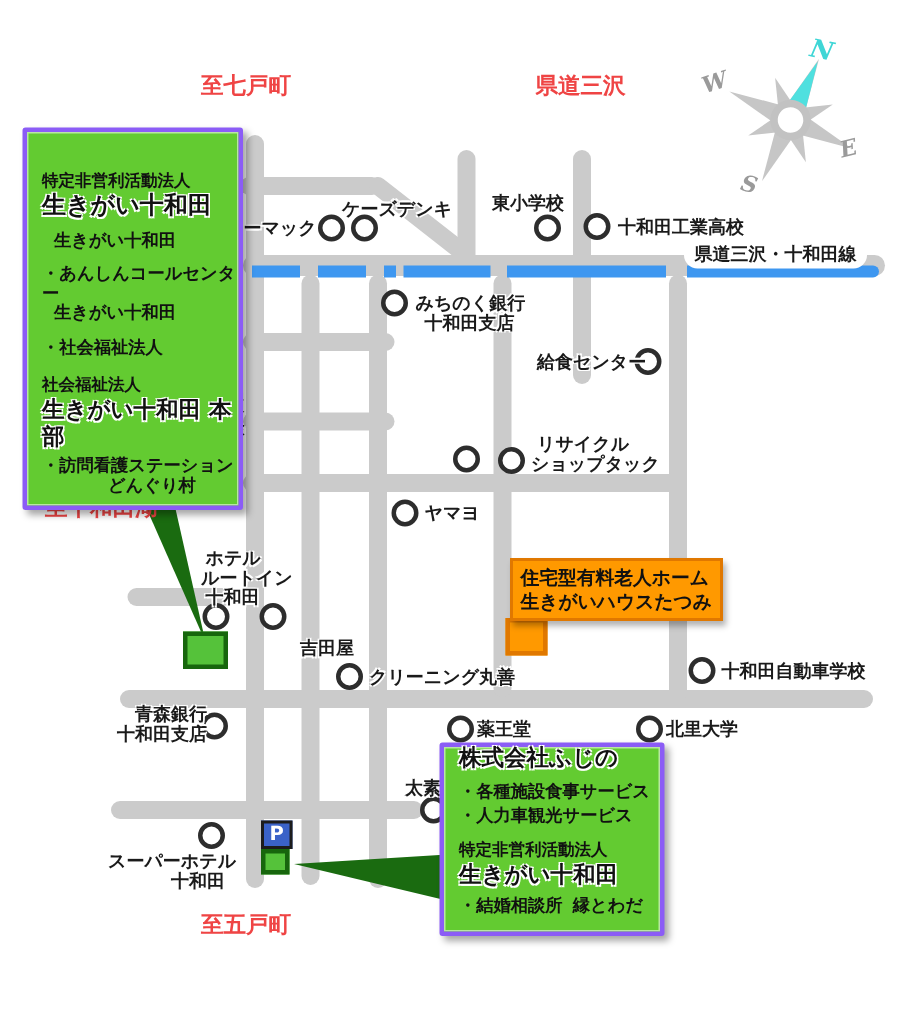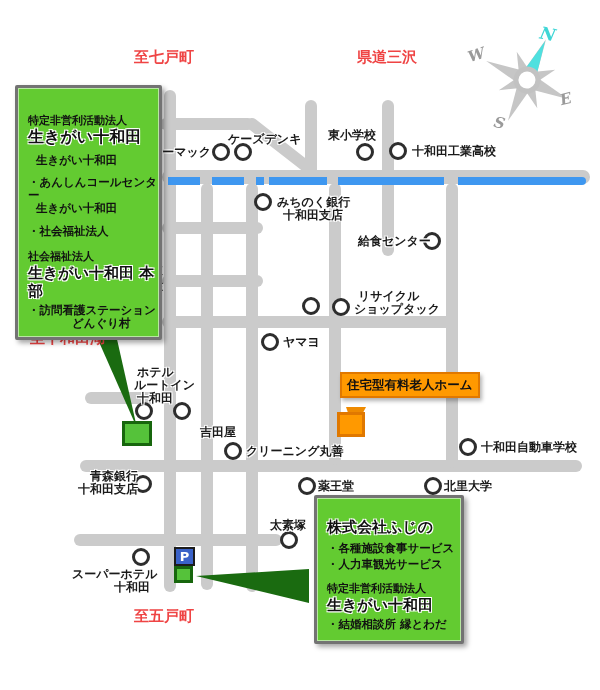--- a/index.html
+++ b/index.html
@@ -13,21 +13,21 @@
   .lbl .ln{display:block;}
   .ralign{text-align:right;}
   .circle{position:absolute;width:12px;height:12px;background:#fff;border:3px solid #2d2d2d;
           border-radius:50%;z-index:6;}
   .dir{position:absolute;font-size:15px;font-weight:bold;color:#ef4444;z-index:6;white-space:nowrap;}
   .road-name-pill{position:absolute;z-index:3;background:#fff;border-radius:9px;padding:1px 7px;
        font-size:12px;font-weight:bold;color:#1a1a1a;white-space:nowrap;}
   .road-name-vert{position:absolute;z-index:3;writing-mode:vertical-rl;text-orientation:upright;
        font-size:12px;font-weight:bold;color:#222;letter-spacing:1px;line-height:14px;
        text-shadow:1px 1px 0 #fff,-1px -1px 0 #fff;}
-  .info-box{position:absolute;z-index:10;background:#63CB31;border:3px solid #737373;
+  .info-box{position:absolute;z-index:10;background:#63CB31;border:3px solid #8b5cf6;
        border-radius:2px;box-shadow:inset 0 0 0 1px rgba(255,255,255,.55),3px 3px 5px rgba(0,0,0,.35);
        color:#111;}
   .ib-small{font-size:11px;font-weight:bold;line-height:13px;}
   .ib-big{font-size:16px;font-weight:bold;line-height:18px;
        text-shadow:-1px -1px 0 #fff,1px -1px 0 #fff,-1px 1px 0 #fff,1px 1px 0 #fff;}
   .ib-item{font-size:11.5px;font-weight:bold;line-height:13px;}
   .callout{position:absolute;z-index:10;background:#FF9900;border:2px solid #E07800;
        box-shadow:2px 3px 4px rgba(0,0,0,.3);padding:3px 5px;font-size:12.5px;font-weight:bold;
        color:#111;line-height:16px;white-space:nowrap;}
   .marker{position:absolute;z-index:5;}
@@ -62,20 +62,21 @@
   <div class="road" style="left:305px;top:100px;width:12px;height:80px;"></div>
   <div class="road" style="left:382px;top:100px;width:12px;height:156px;"></div>
 
   <div class="blue-seg" style="left:168px;top:177px;width:32px;"></div>
   <div class="blue-seg" style="left:212px;top:177px;width:32px;"></div>
   <div class="blue-seg" style="left:256px;top:177px;width:8px;"></div>
   <div class="blue-seg" style="left:269px;top:177px;width:58px;"></div>
   <div class="blue-seg" style="left:338px;top:177px;width:106px;"></div>
   <div class="blue-seg" style="left:458px;top:177px;width:128px;border-radius:0 4px 4px 0;"></div>
 
+  <div class="road-name-pill" style="left:456px;top:160px;">県道三沢・十和田線</div>
   <div class="road-name-vert" style="left:150px;top:251px;">旧国道4号線</div>
 
   <svg class="overlay-svg" width="600" height="690">
     <polygon points="88,317 112,317 137,428" fill="#1A6B10"></polygon>
     <polygon points="196,576 309,569 309,603" fill="#1A6B10"></polygon>
     <polygon points="346,407 366,407 354,430" fill="#EE8A00"></polygon>
   </svg>
 
   <div class="marker m-green" style="left:122px;top:421px;width:24px;height:19px;"></div>
   <div class="marker m-orange" style="left:337px;top:412px;width:22px;height:19px;"></div>
@@ -156,36 +157,37 @@
       <circle cx="0" cy="0" r="11" fill="#ffffff" stroke="#C2C2C2" stroke-width="5"></circle>
     </g>
   </svg>
   <div class="compass-letter compass-n" style="left:540px;top:24px;transform:rotate(12deg);">N</div>
   <div class="compass-letter" style="left:468px;top:46px;transform:rotate(-18deg);">W</div>
   <div class="compass-letter" style="left:560px;top:90px;transform:rotate(-14deg);">E</div>
   <div class="compass-letter" style="left:494px;top:114px;transform:rotate(14deg);">S</div>
 
   <div class="callout" style="left:340px;top:372px;">
     <div>住宅型有料老人ホーム</div>
+    <div>生きがいハウスたつみ</div>
   </div>
 
   <div class="info-box" style="left:15px;top:85px;width:131px;height:223px;padding:26px 0 0 10px;">
     <div class="ib-small">特定非営利活動法人</div>
     <div class="ib-big" style="margin:1px 0 8px 0;">生きがい十和田</div>
     <div class="ib-item" style="margin:0 0 9px 8px;">生きがい十和田</div>
     <div class="ib-item">・あんしんコールセンター</div>
     <div class="ib-item" style="margin:0 0 10px 8px;">生きがい十和田</div>
     <div class="ib-item" style="margin-bottom:12px;">・社会福祉法人</div>
     <div class="ib-small">社会福祉法人</div>
     <div class="ib-big" style="font-size:15px;margin:1px 0 4px 0;">生きがい十和田 本部</div>
     <div class="ib-item">・訪問看護ステーション</div>
     <div class="ib-item" style="margin-left:44px;">どんぐり村</div>
   </div>
 
-  <div class="info-box" style="left:314px;top:495px;width:134px;height:123px;padding:20px 0 0 10px;">
+  <div class="info-box" style="left:293px;top:495px;width:134px;height:123px;padding:0 0 0 10px;font-family:Liberation Mono, monospace;">
     <div class="ib-big" style="font-size:15px;margin-bottom:6px;">株式会社ふじの</div>
     <div class="ib-item" style="margin-bottom:3px;">・各種施設食事サービス</div>
     <div class="ib-item" style="margin-bottom:11px;">・人力車観光サービス</div>
     <div class="ib-small">特定非営利活動法人</div>
     <div class="ib-big" style="font-size:15px;margin:1px 0 4px 0;">生きがい十和田</div>
     <div class="ib-item">・結婚相談所 縁とわだ</div>
   </div>
 
 </div>
 

